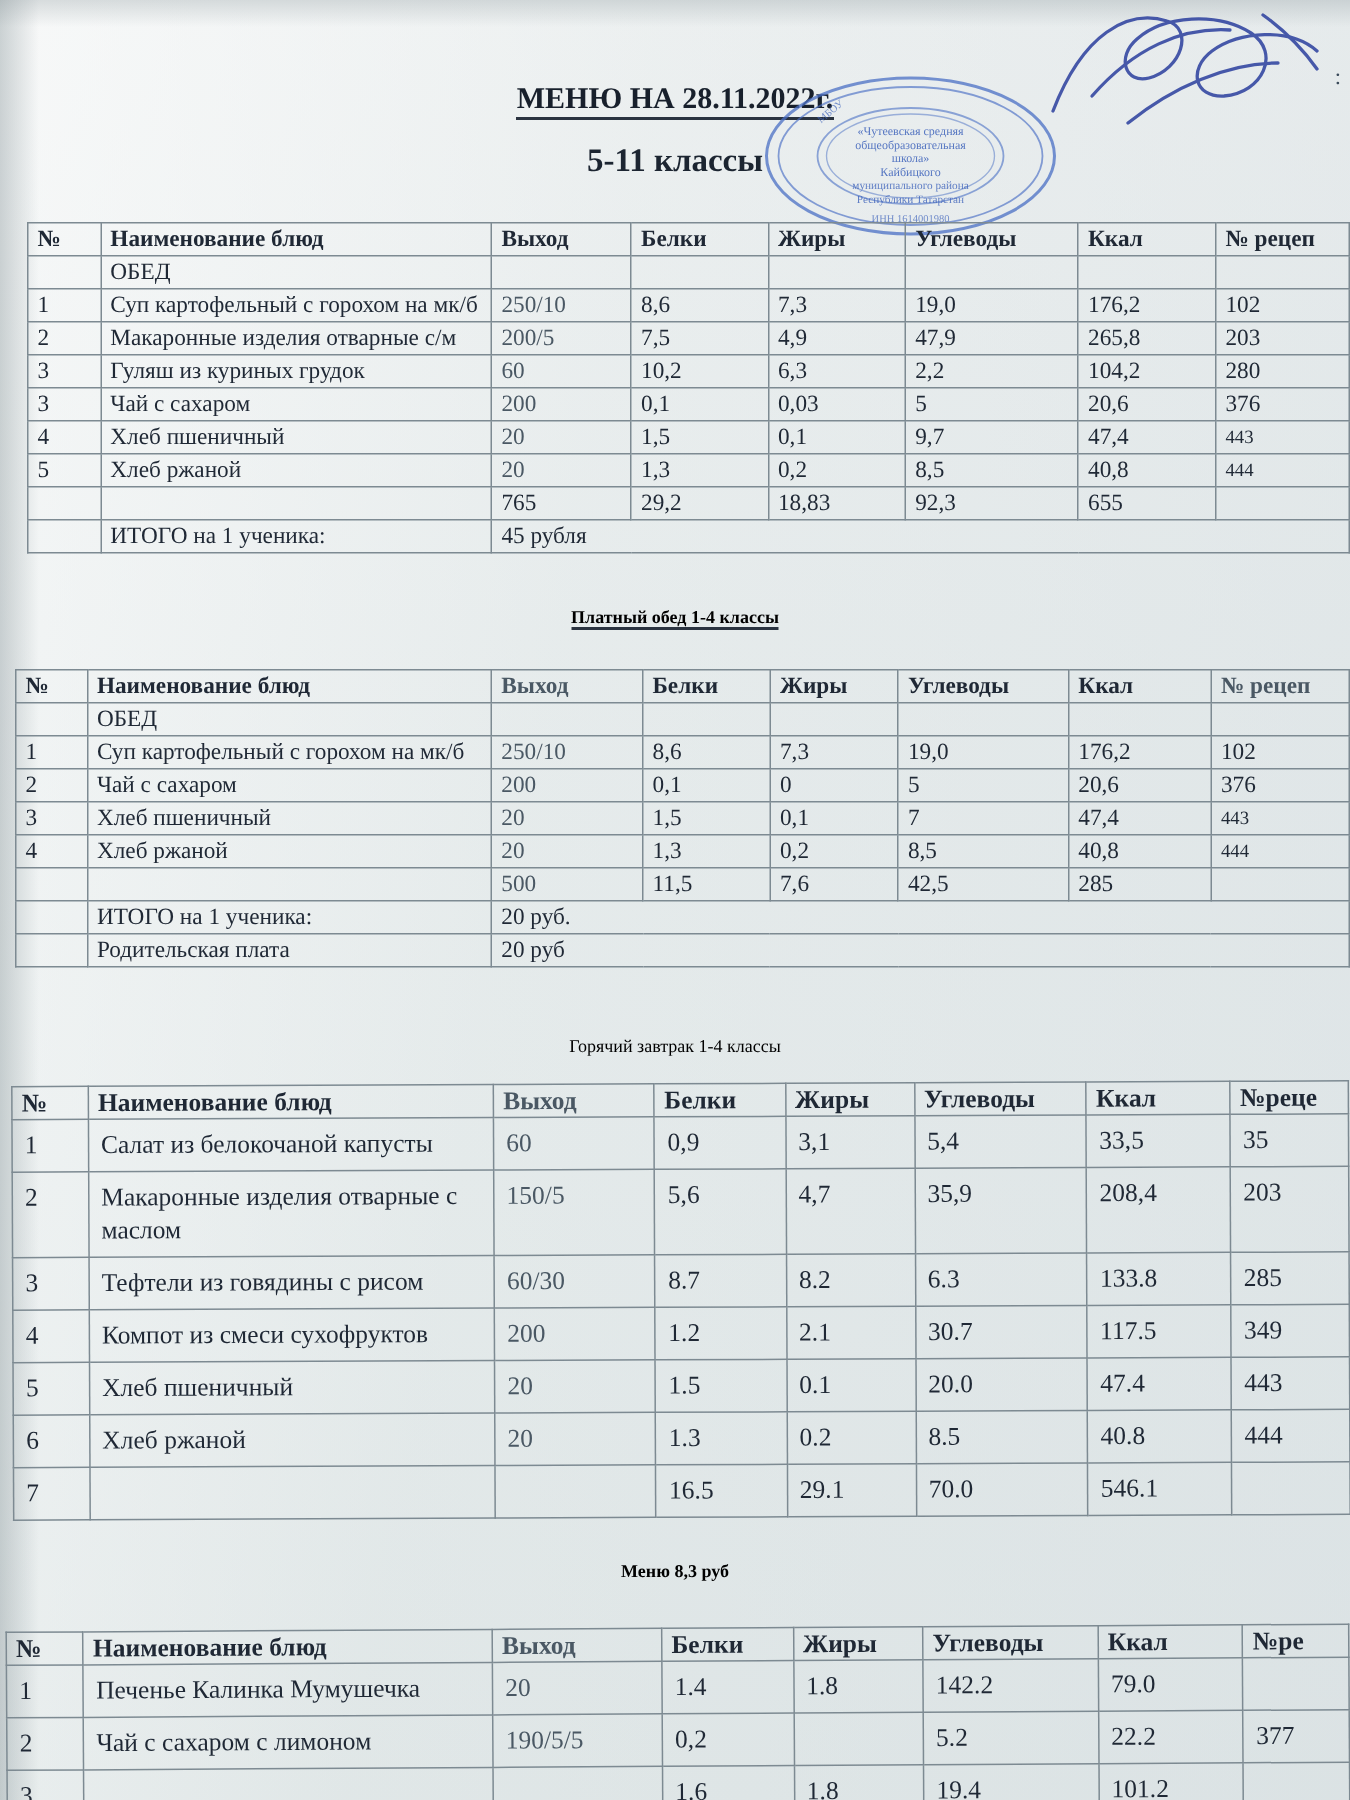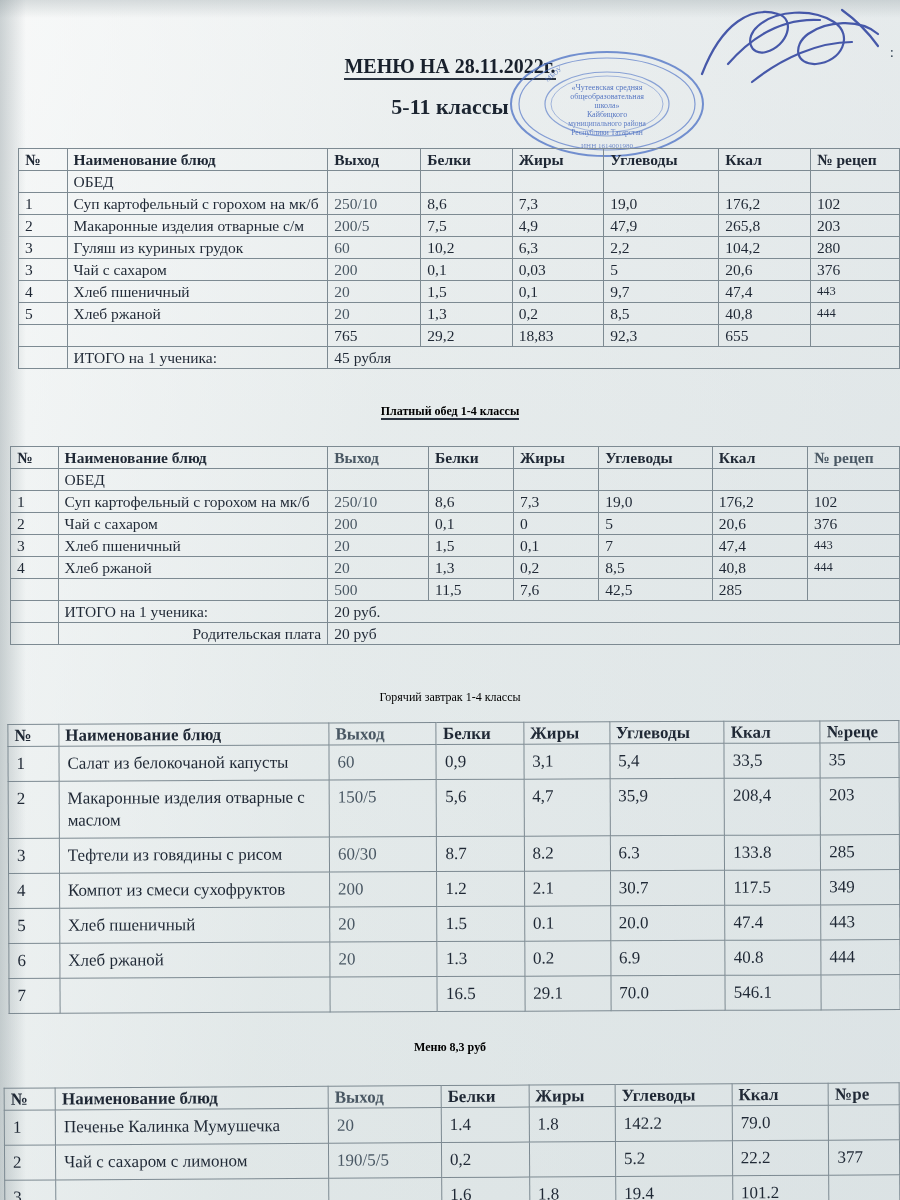--- a/index.html
+++ b/index.html
@@ -384,21 +384,21 @@
       <td>285</td>
       <td></td>
     </tr>
     <tr>
       <td></td>
       <td class="bold">ИТОГО на 1 ученика:</td>
       <td colspan="6">20 руб.</td>
     </tr>
     <tr>
       <td></td>
-      <td class="bold" style="text-align:right">Родительская плата</td>
+      <td class="bold" style="">Родительская плата</td>
       <td colspan="6">20  руб</td>
     </tr>
   </tbody>
     </table>
 
   <div class="section-label" id="label3">Горячий завтрак 1-4 классы</div>
 
   <table class="menu" id="table3">
     <tbody>
         <tr>
@@ -460,21 +460,21 @@
       <td>20.0</td>
       <td>47.4</td>
       <td>443</td>
     </tr>
     <tr>
       <td class="center">6</td>
       <td class="indent">Хлеб ржаной</td>
       <td class="faded">20</td>
       <td>1.3</td>
       <td>0.2</td>
-      <td>6.9</td>
+      <td>8.5</td>
       <td>40.8</td>
       <td>444</td>
     </tr>
     <tr>
       <td class="center">7</td>
       <td class="indent"></td>
       <td class="faded"></td>
       <td>16.5</td>
       <td>29.1</td>
       <td>70.0</td>

